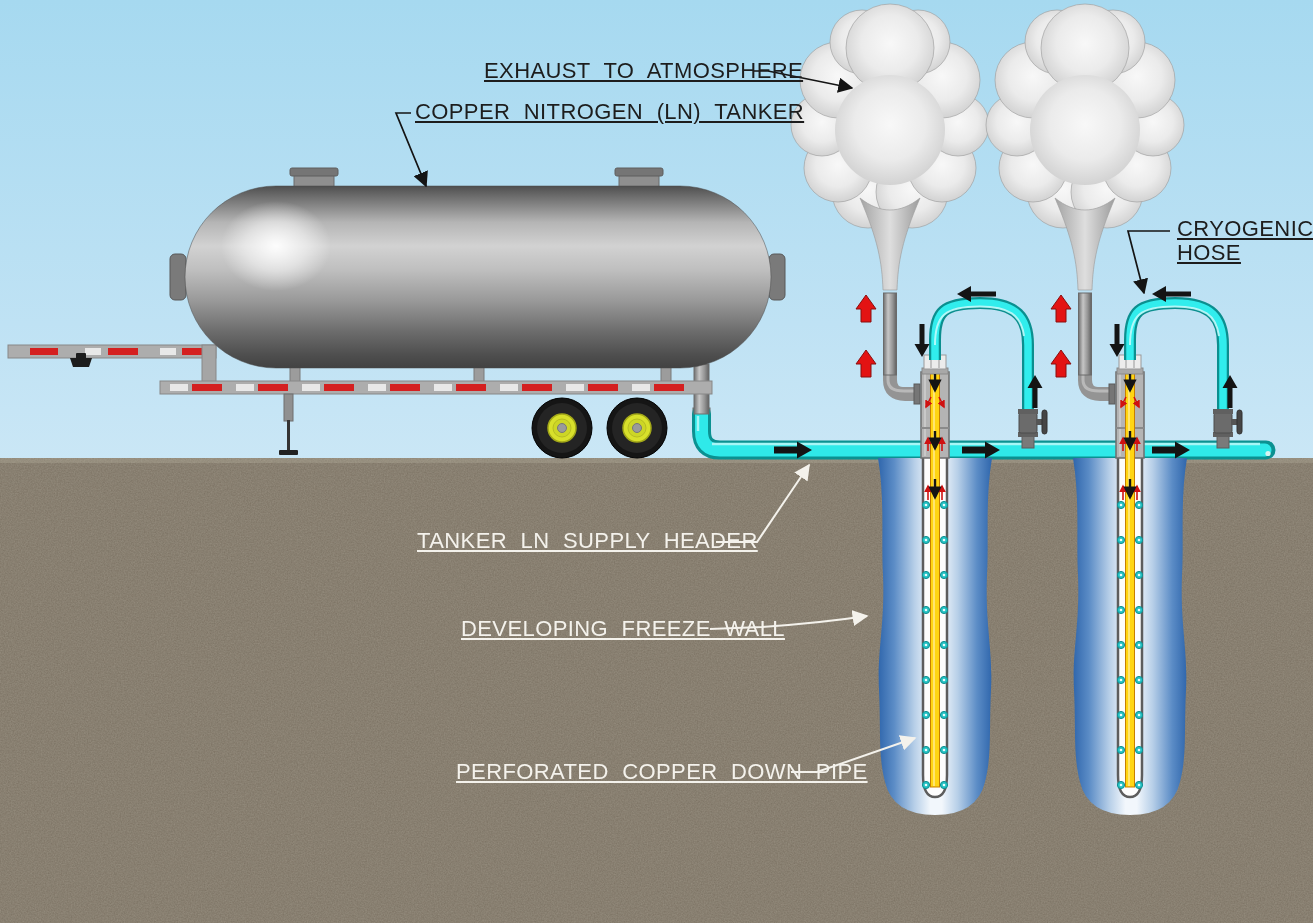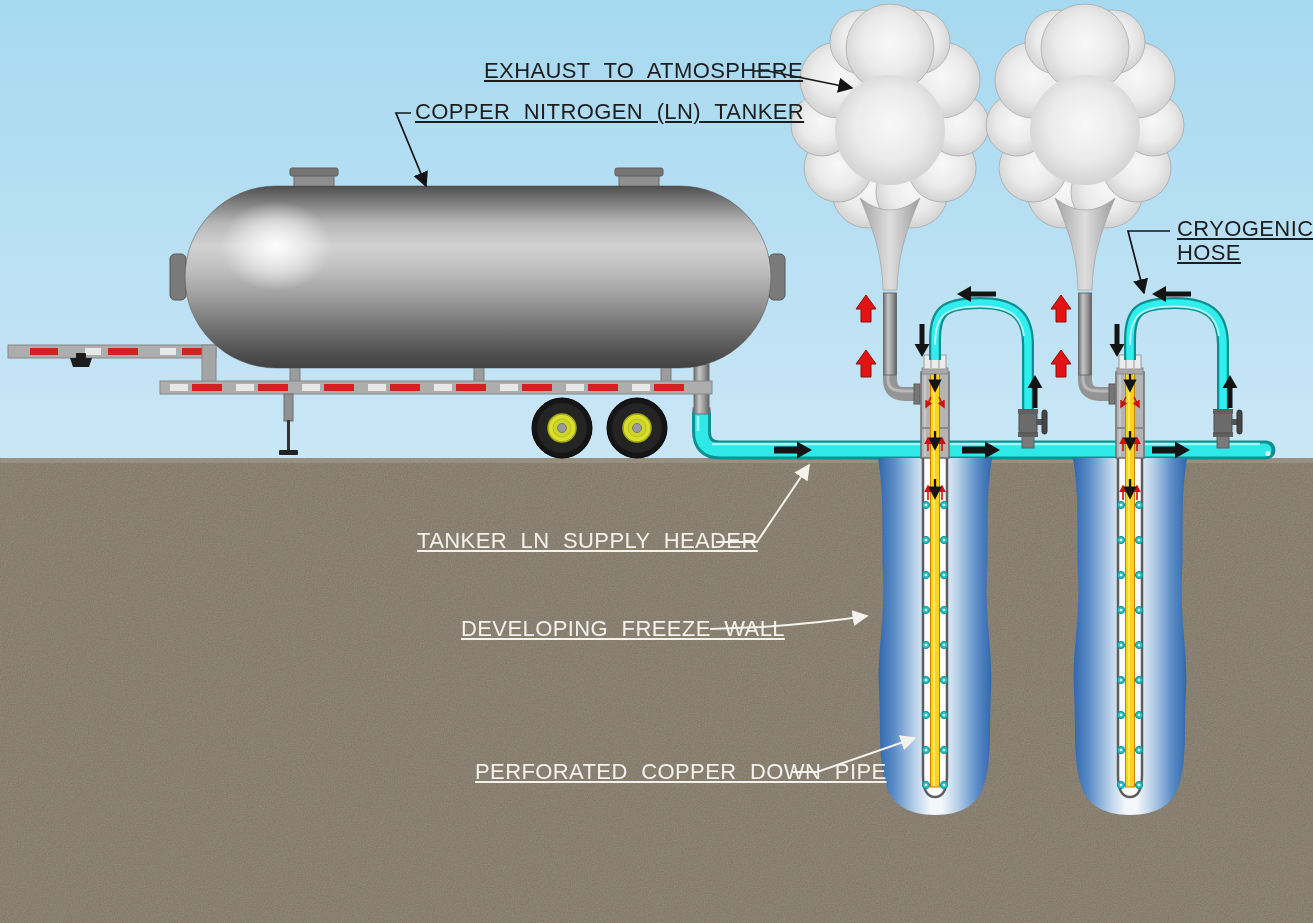--- a/index.html
+++ b/index.html
@@ -306,14 +306,14 @@
     <path d="M 710,629 L 762,627 Q 820,623 867,616" stroke="#f4f2ec" stroke-width="2" marker-end="url(#mW)"></path>
     <path d="M 791,772 H 817 L 915,738" stroke="#f4f2ec" stroke-width="2" marker-end="url(#mW)"></path>
   </g>
 </svg>
 
 <div class="lbl" style="left:484px;top:59px;">EXHAUST TO ATMOSPHERE</div>
 <div class="lbl" style="left:415px;top:100px;">COPPER NITROGEN (LN) TANKER</div>
 <div class="lbl wrap" style="left:1177px;top:217px;">CRYOGENIC HOSE</div>
 <div class="lbl light" style="left:417px;top:529px;">TANKER LN SUPPLY HEADER</div>
 <div class="lbl light" style="left:440px;top:617px;margin-left:21px;">DEVELOPING FREEZE WALL</div>
-<div class="lbl light" style="left:475px;top:760px;">PERFORATED COPPER DOWN PIPE</div>
+<div class="lbl light" style="left:456px;top:760px;">PERFORATED COPPER DOWN PIPE</div>
 </div>
 
 </body></html>

